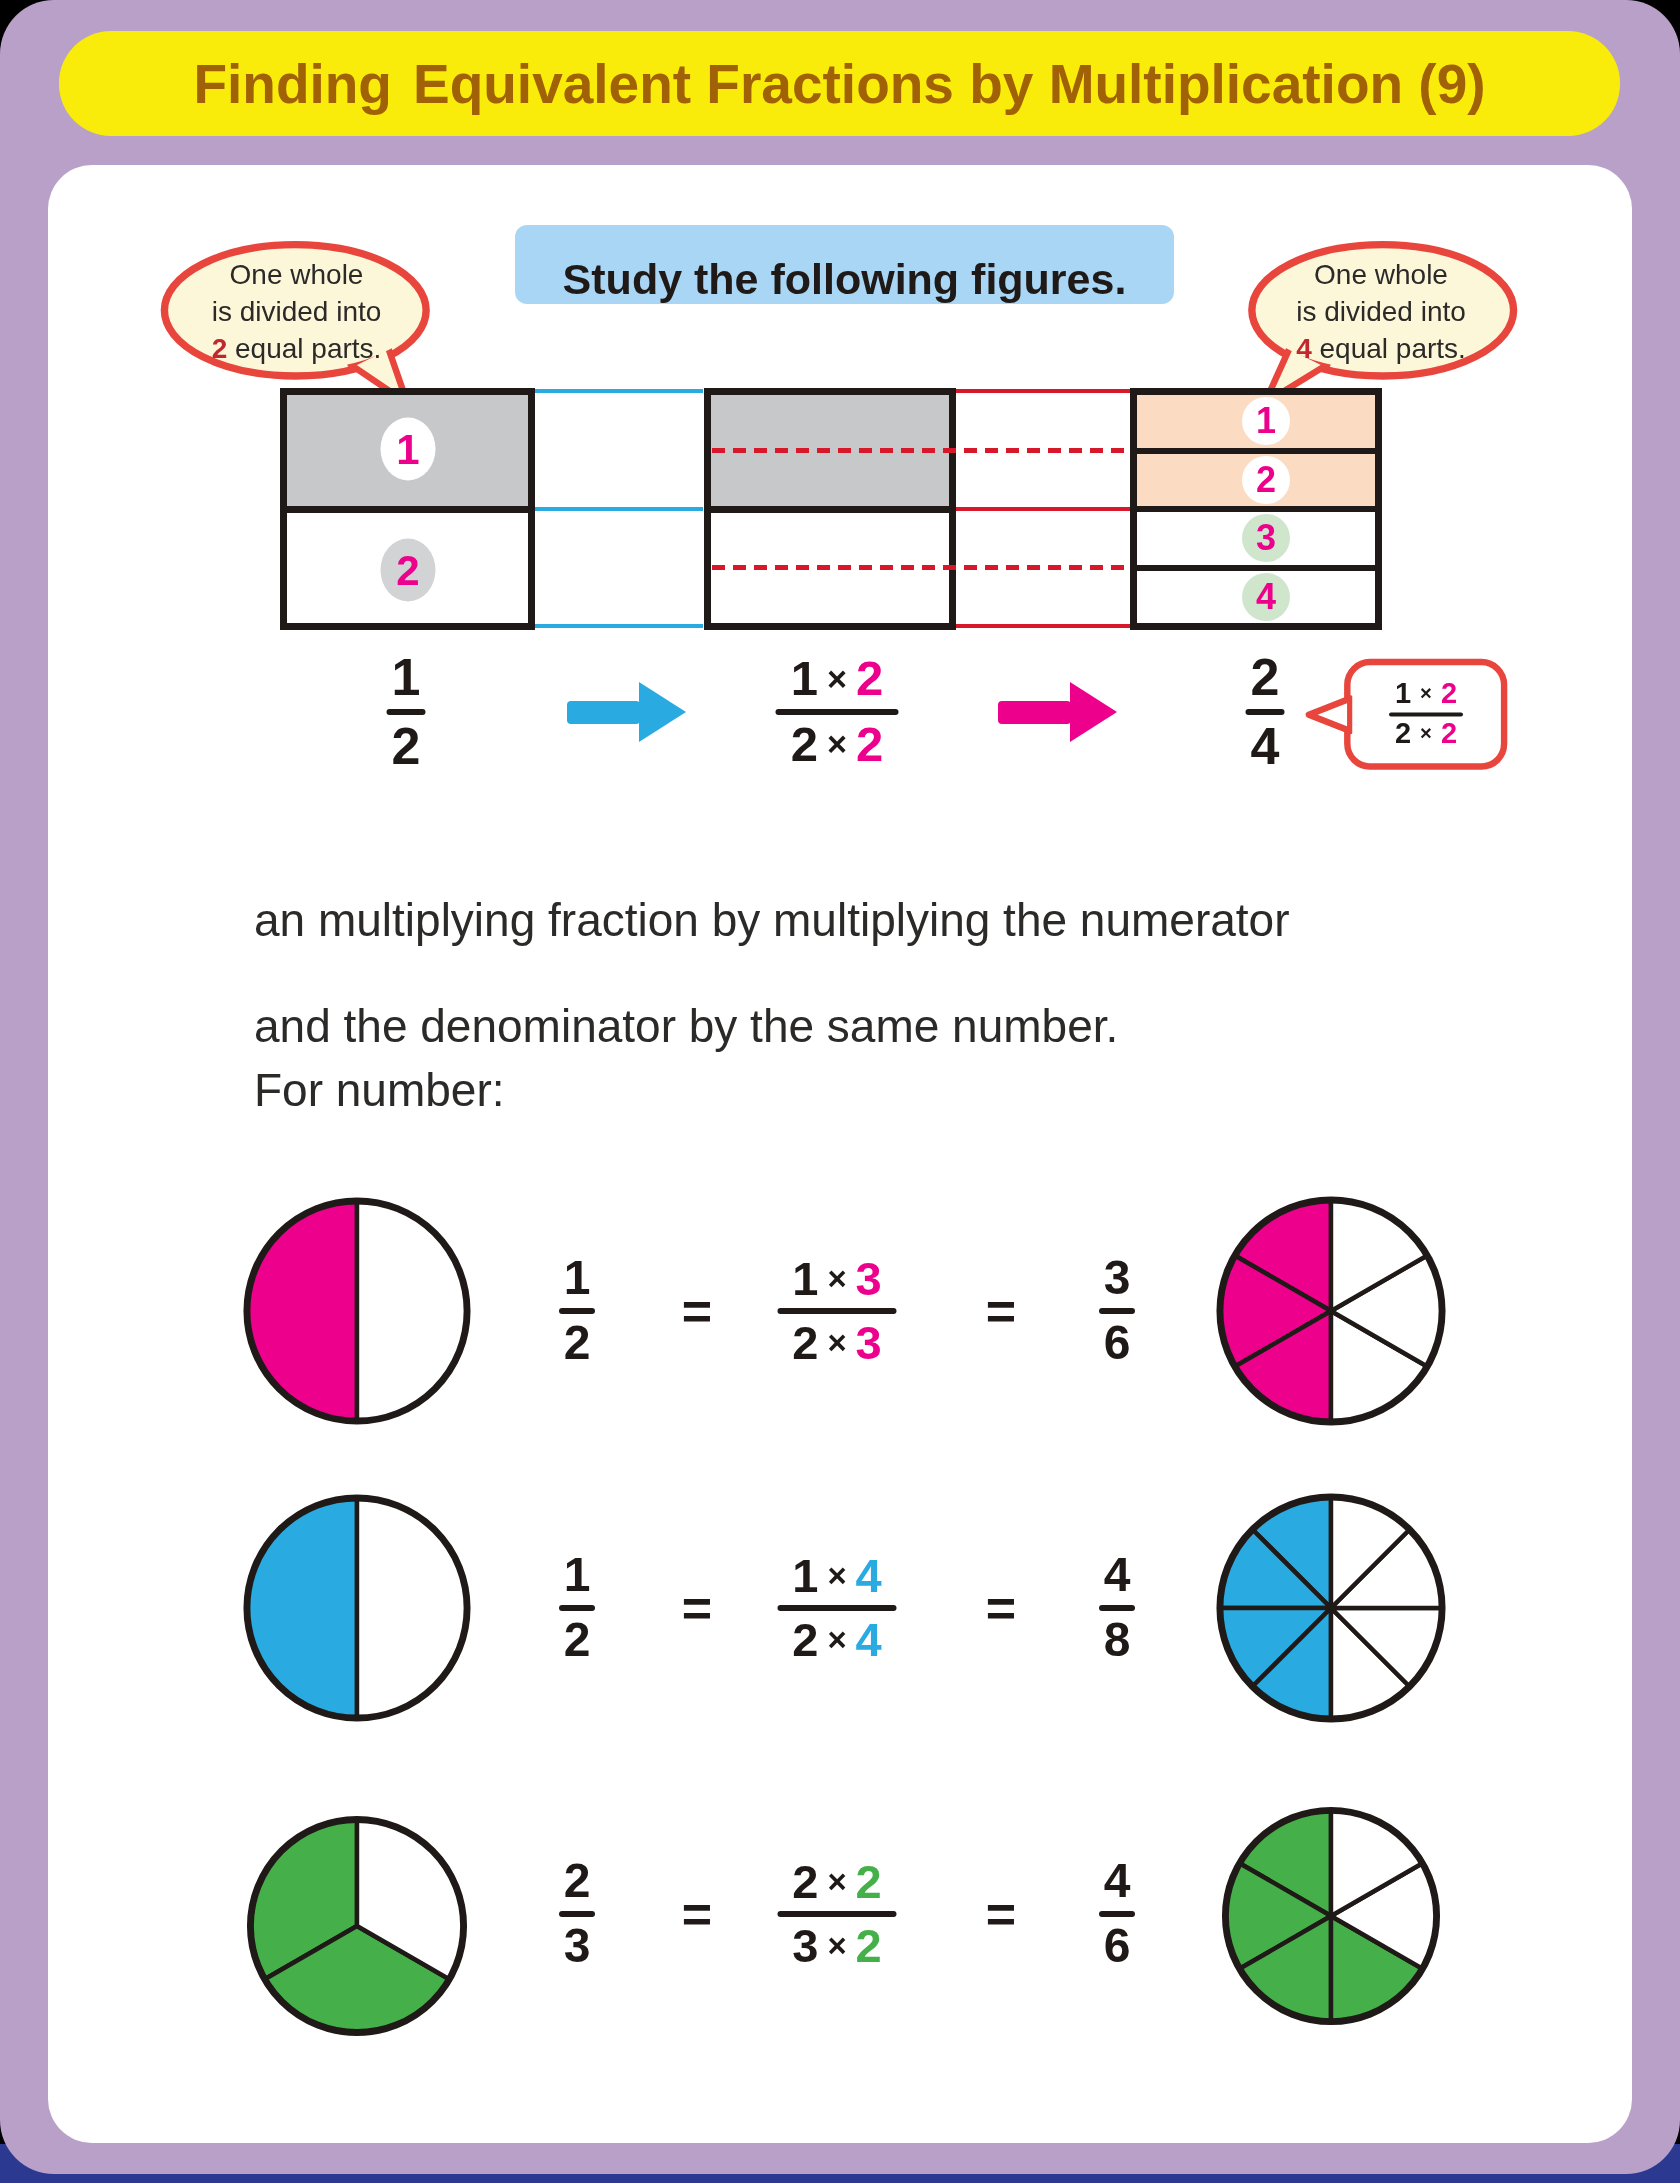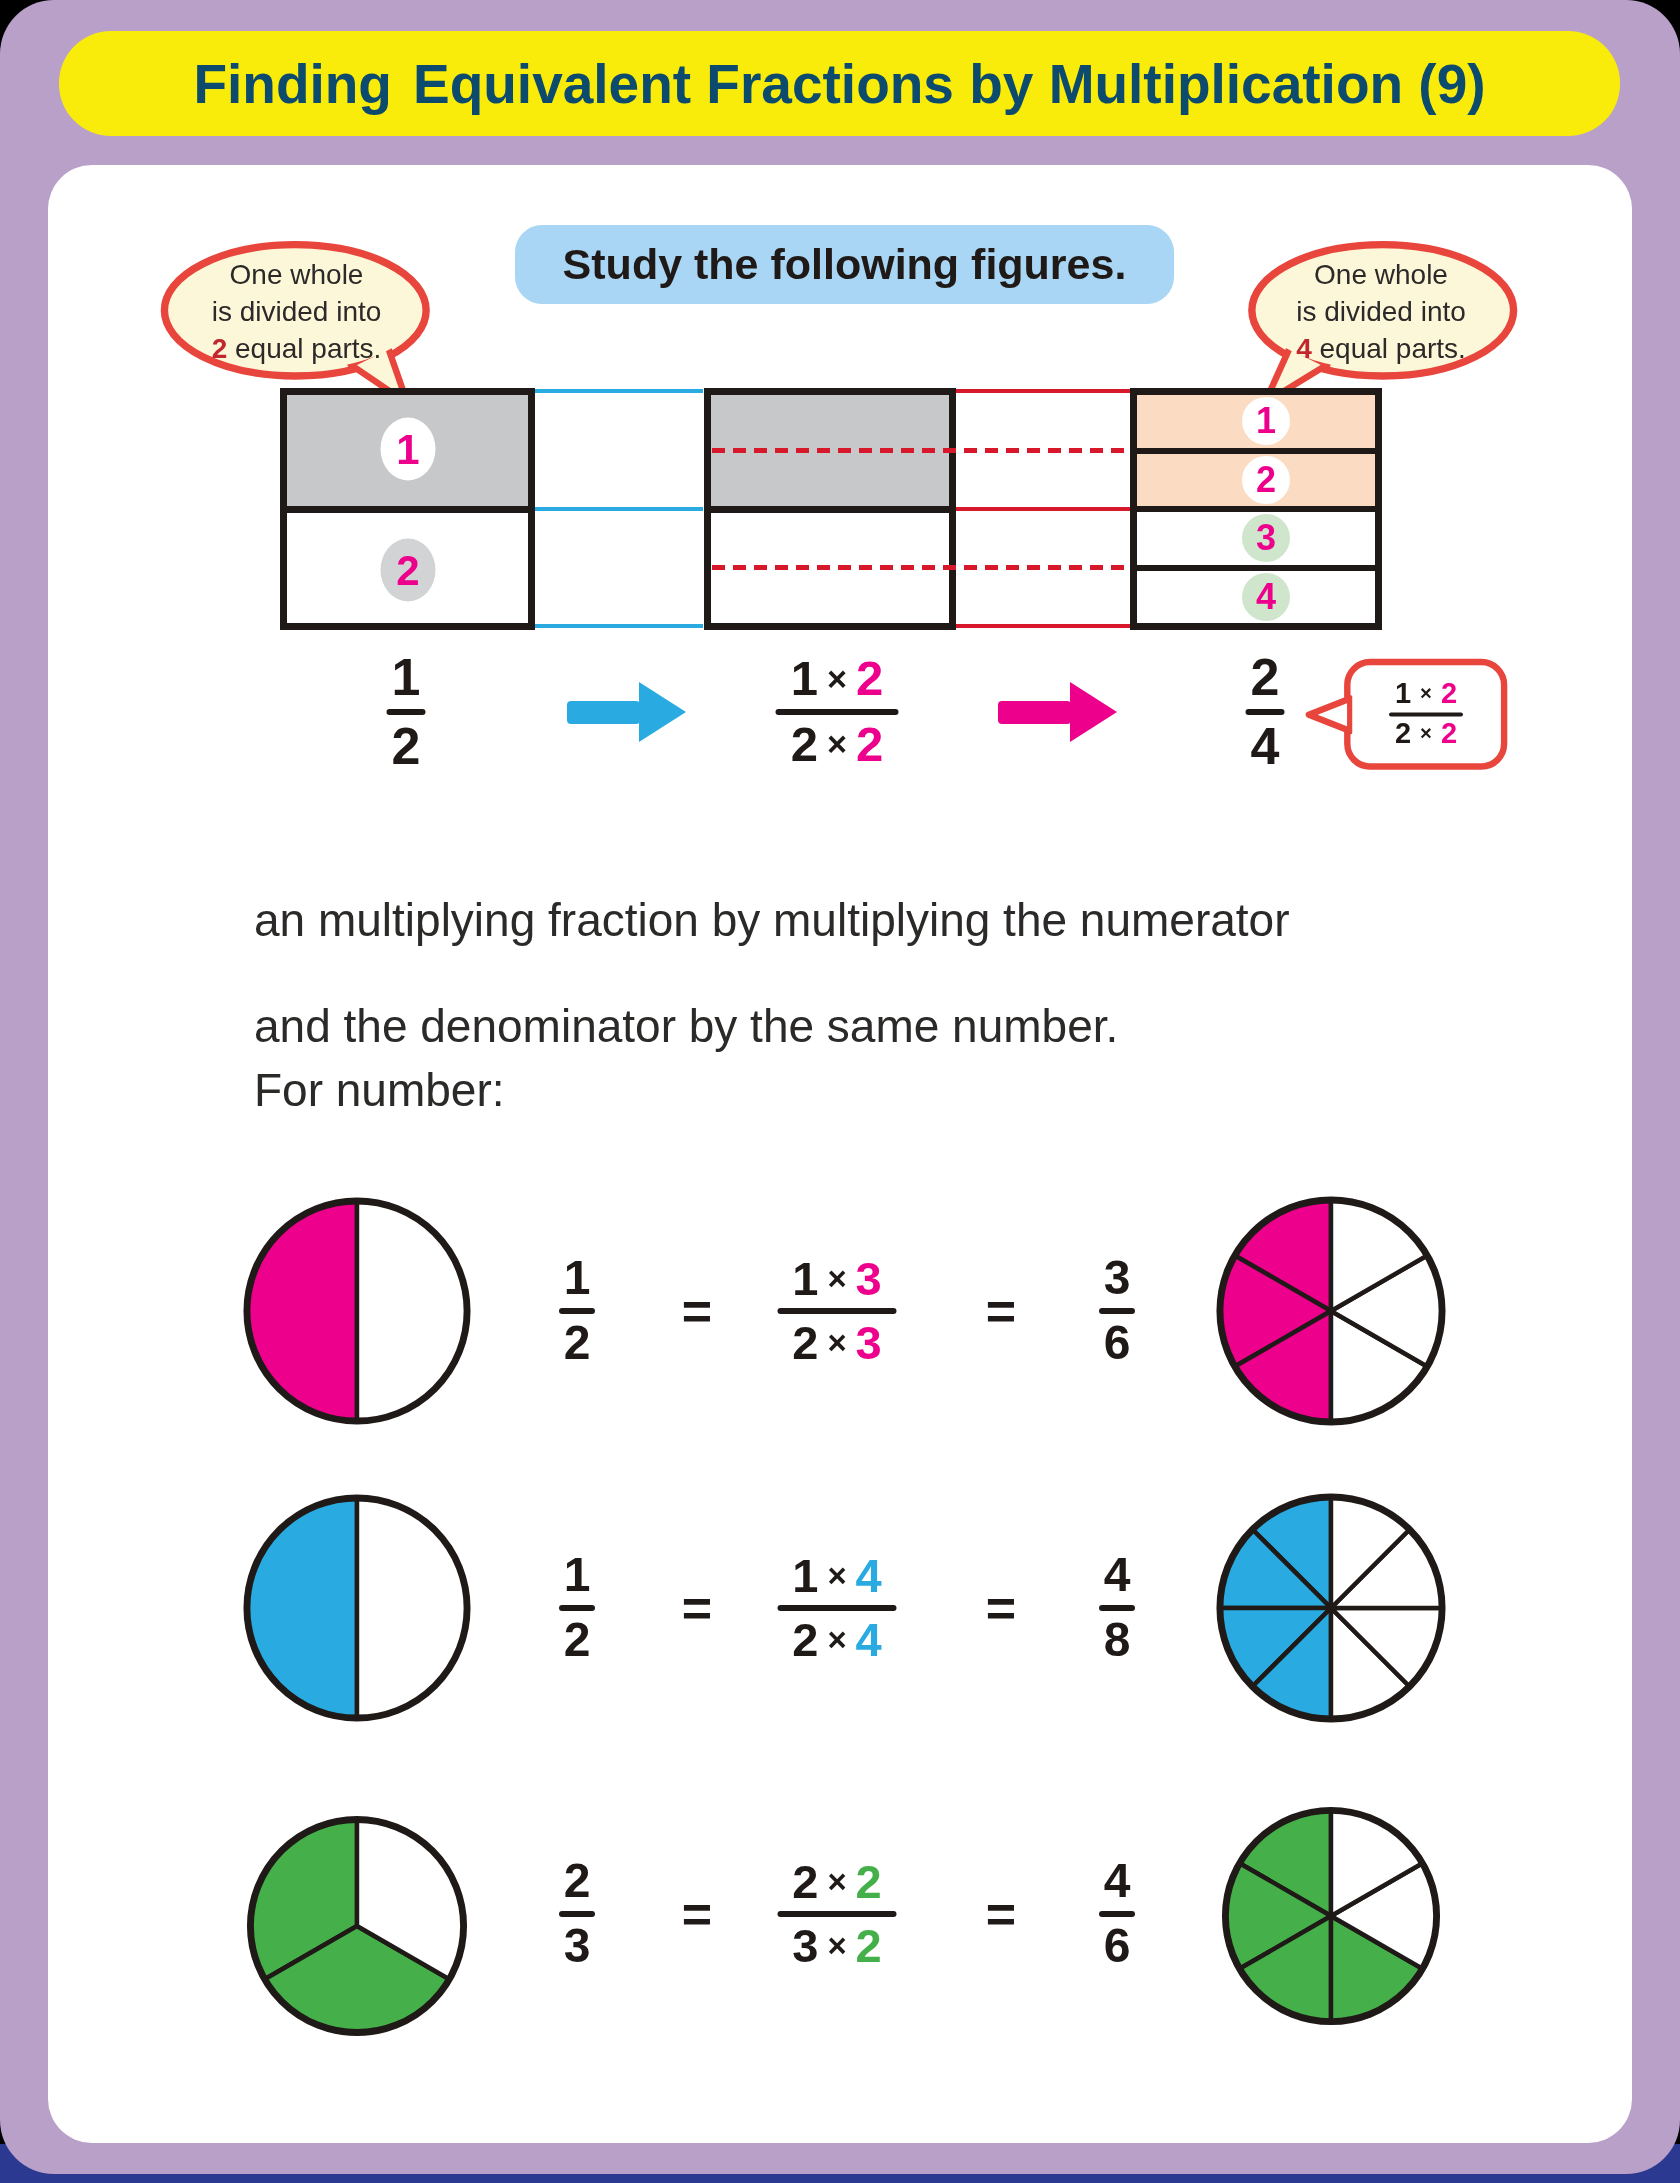--- a/index.html
+++ b/index.html
@@ -2,28 +2,28 @@
 <html style="font-size:8px"><head>
 <meta charset="utf-8">
 <style>
   html,body{margin:0;padding:0;background:#000;}
   #root{position:relative;width:1680px;height:2183px;overflow:hidden;background:#000;
         font-family:"Liberation Sans", sans-serif;color:#1f1a17;}
   .abs{position:absolute;}
   .bottom-strip{position:absolute;left:0;top:2144px;width:1680px;height:40px;background:#2b3991;}
   .purple-page{position:absolute;left:0;top:0;width:1680px;height:2174px;border-radius:54px;background:#b9a0c8;}
   .title-pill{position:absolute;left:59px;top:31px;width:1561px;height:105px;border-radius:52px;background:#f9ec0b;
-              display:flex;align-items:center;justify-content:center;font-weight:700;font-size:55px;color:#0c4a6e;}
+              display:flex;align-items:center;justify-content:center;font-weight:700;font-size:55px;color:#a16207;}
   .title-rest{margin-left:21px;}
   .white-card{position:absolute;left:48px;top:165px;width:1584px;height:1978px;border-radius:44px;background:#ffffff;}
   .callout-text{position:absolute;display:flex;flex-direction:column;align-items:center;justify-content:center;
                 font-size:28px;line-height:37px;color:#2b2a29;text-align:center;}
   .callout-text .hl{font-weight:700;}
-  .banner{position:absolute;left:515px;top:225px;width:659px;height:79px;border-radius:27px;background:#a9d6f4;
-          display:flex;align-items:center;justify-content:center;font-size:43px;font-weight:700;color:#1f1a17;}
+  .banner{position:absolute;left:515px;top:225px;width:659px;height:79px;border-radius:12px;background:#a9d6f4;
+          display:flex;align-items:flex-end;justify-content:center;font-size:43px;font-weight:700;color:#1f1a17;}
   .brect{position:absolute;box-sizing:border-box;border:7px solid #1f1a17;background:#fff;display:flex;flex-direction:column;}
   .brect .cell{flex:1;}
   .brect .divider{height:7px;background:#1f1a17;}
   .brect .divider-thin{height:6px;background:#1f1a17;}
   .conn{position:absolute;height:4.4px;}
   .conn.blue{background:#29abe2;}
   .conn.red{background:#d7182a;}
   .dash-line{position:absolute;height:5.4px;background:repeating-linear-gradient(90deg,#d7182a 0 13px,rgba(0,0,0,0) 13px 21px);}
   .oval-badge{position:absolute;transform:translate(-50%,-50%);width:55px;height:63px;border-radius:50%;
               display:flex;align-items:center;justify-content:center;font-size:42px;font-weight:700;color:#ec008c;}

